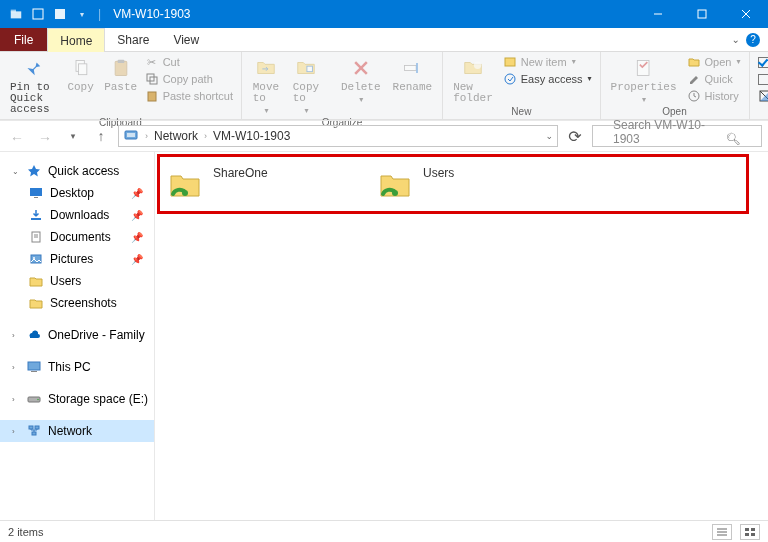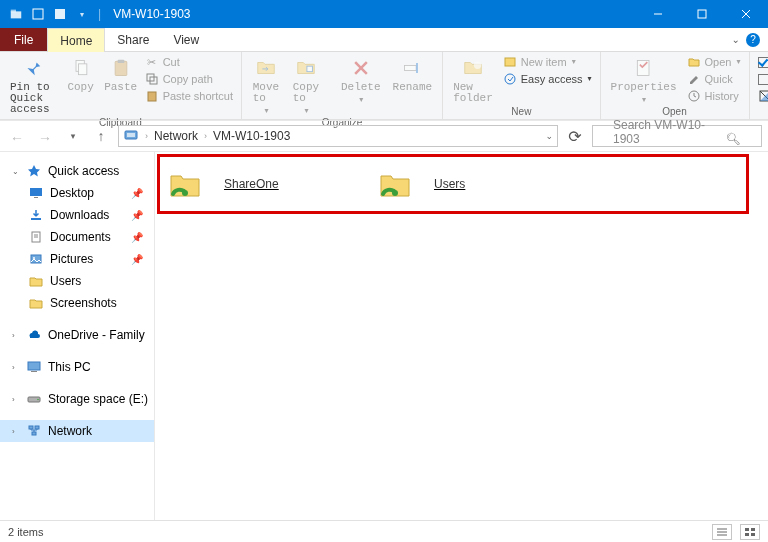--- a/index.html
+++ b/index.html
@@ -60,21 +60,21 @@
 .snode.indent { padding-left: 28px; }
 .snode.selected { background: #cde8ff; }
 .snode .nicon { width: 16px; height: 16px; display: flex; align-items: center; justify-content: center; }
 .snode .pin { color: #888; font-size: 10px; margin-left: auto; padding-right: 4px; }
 .sspace { height: 10px; }
 .tw { width: 8px; font-size: 8px; color: #666; }
 
 
 .content { flex: 1; position: relative; padding: 8px; }
 .hilite { position: absolute; left: 2px; top: 2px; width: 592px; height: 60px; border: 3px solid #d90000; pointer-events: none; }
-.shareitem { position: absolute; display: flex; align-items: center; gap: 21px; top: 14px; text-decoration: underline; }
+.shareitem { position: absolute; display: flex; gap: 10px; top: 14px; }
 .shareitem .shicon { width: 36px; height: 36px; }
 .shareitem .shlbl { font-size: 12px; color: #333; }
 
 
 .status { height: 22px; border-top: 1px solid #e1e1e1; display: flex; align-items: center; font-size: 11px; color: #444; padding: 0 8px; gap: 8px; }
 .status .sp { flex: 1; }
 .viewbtn { width: 20px; height: 16px; border: 1px solid #c6c6c6; display: flex; align-items: center; justify-content: center; }
 
 
 </style>

